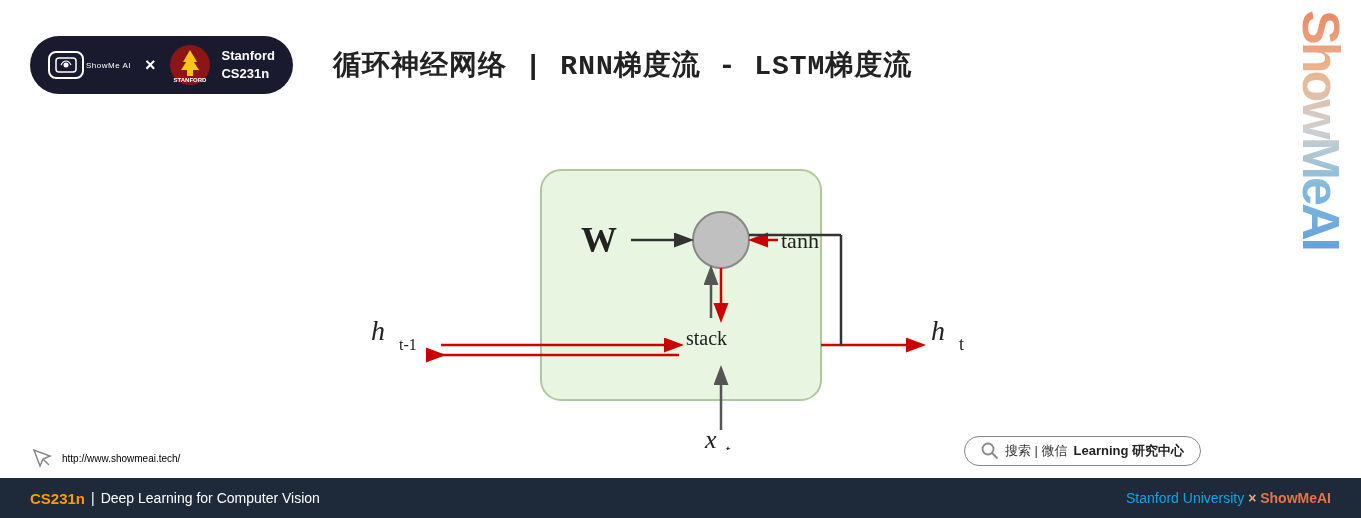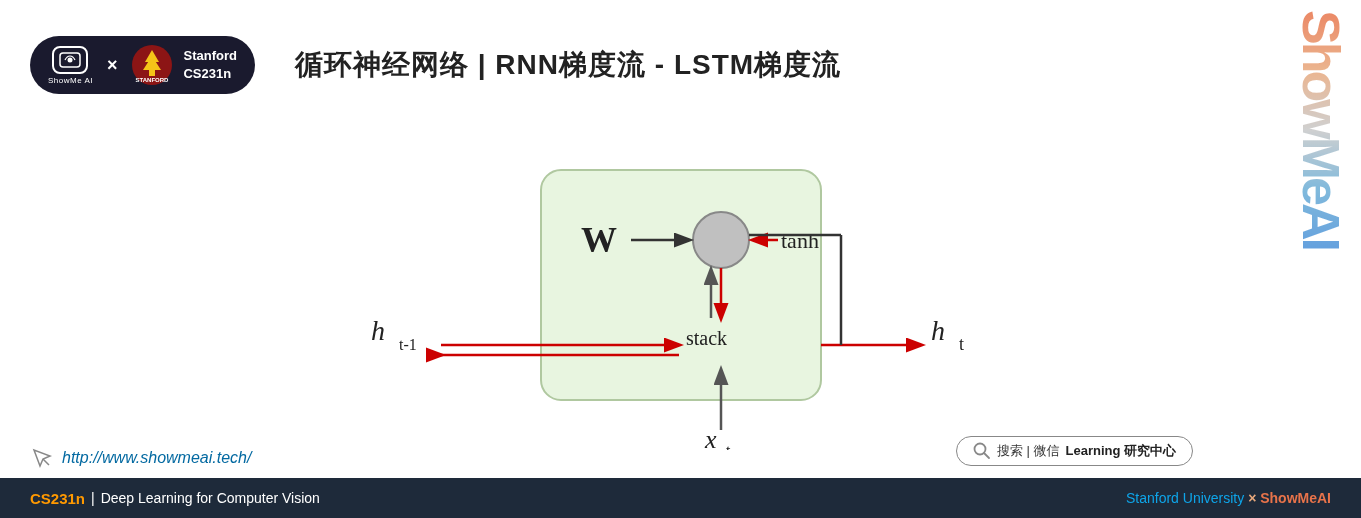--- a/index.html
+++ b/index.html
@@ -27,21 +27,21 @@
       padding: 8px 18px;
       display: flex;
       align-items: center;
       gap: 10px;
       color: white;
       min-width: 220px;
     }
 
     .logo-showmeai {
       display: flex;
-      flex-direction: column;
+      flex-direction: row;
       align-items: center;
       font-size: 9px;
       color: white;
       gap: 2px;
     }
 
     .logo-icon {
       width: 36px;
       height: 28px;
       border: 2px solid white;
@@ -64,20 +64,21 @@
       flex-direction: column;
       color: white;
       font-size: 13px;
       font-weight: bold;
       line-height: 1.4;
     }
 
     .title-area {
       flex: 1;
       padding-left: 40px;
+      font-family: Liberation Mono, monospace;
     }
 
     .main-title {
       font-size: 28px;
       font-weight: bold;
       color: #222;
       letter-spacing: 1px;
     }
 
     
@@ -163,21 +164,21 @@
       align-items: center;
       gap: 8px;
       color: #555;
       font-size: 14px;
     }
 
     
     .search-box {
       position: absolute;
       bottom: 52px;
-      right: 168px;
+      right: 160px;
       border: 1.5px solid #888;
       border-radius: 20px;
       padding: 5px 16px;
       display: flex;
       align-items: center;
       gap: 6px;
       font-size: 13px;
       color: #333;
       background: white;
     }
@@ -286,21 +287,21 @@
       </marker>
     </defs>
   </svg>
 </div>
 
 <div class="website-area">
   <svg width="24" height="24" viewBox="0 0 24 24">
     <path d="M4 4 L10 20 L13 13 L20 10 Z" fill="none" stroke="#888" stroke-width="1.5"></path>
     <line x1="13" y1="13" x2="19" y2="19" stroke="#888" stroke-width="1.5"></line>
   </svg>
-  <span style="color:#0369a1; font-size:16px;font-style:italic;">http://www.showmeai.tech/</span>
+  <span style="color:#000000; font-size:10px;">http://www.showmeai.tech/</span>
 </div>
 
 <div class="search-box">
   <svg width="18" height="18" viewBox="0 0 18 18">
     <circle cx="7" cy="7" r="5.5" fill="none" stroke="#888" stroke-width="1.8"></circle>
     <line x1="11" y1="11" x2="16" y2="16" stroke="#888" stroke-width="1.8" stroke-linecap="round"></line>
   </svg>
   <span>搜索 | 微信</span>
   <span class="wechat-brand">Learning 研究中心</span>
 </div>

